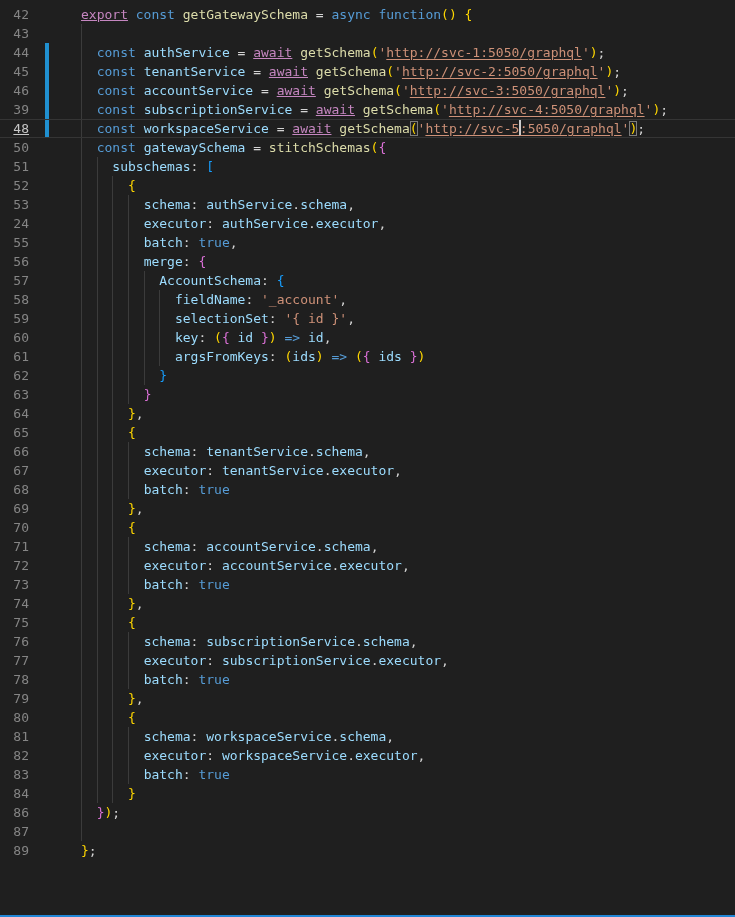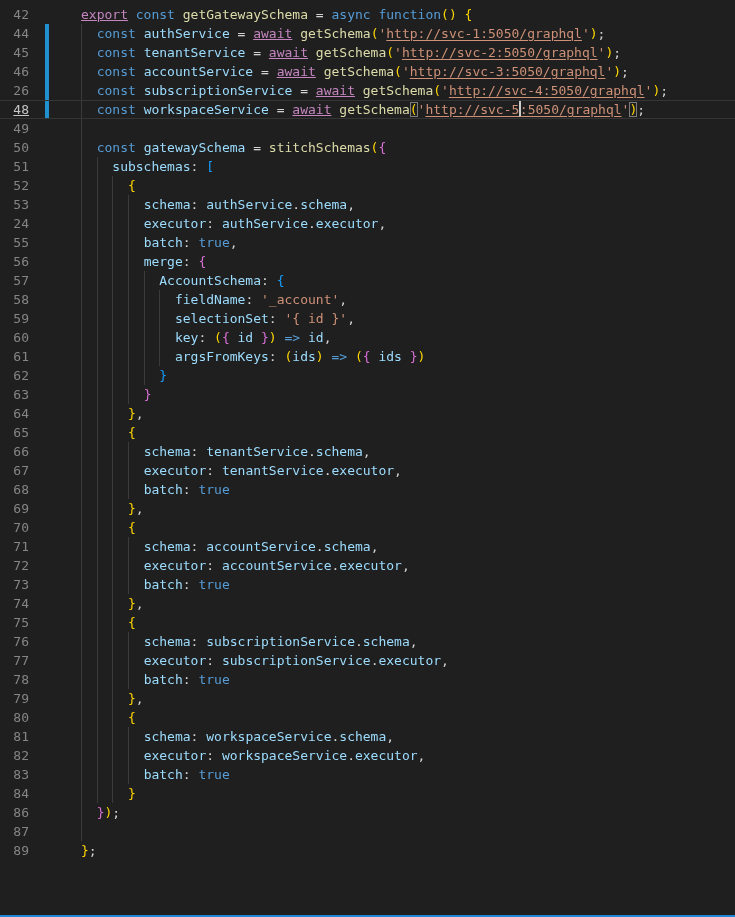--- a/index.html
+++ b/index.html
@@ -30,20 +30,25 @@
 <body>
 
 <div class="editor">
   <div id="lines">
       <div class="line">
         <span class="ln">42</span>
         <span class="gap"></span>
         <span class="content"><span class="tok kw1">export</span><span class="tok pun"> </span><span class="tok kw2">const</span><span class="tok pun"> </span><span class="tok fn">getGatewaySchema</span><span class="tok pun"> = </span><span class="tok kw2">async</span><span class="tok pun"> </span><span class="tok kw2">function</span><span class="tok b1">()</span><span class="tok pun"> </span><span class="tok b1">{</span></span>
       </div>
       <div class="line">
+        <span class="ln">43</span>
+        <span class="gap"></span>
+        <span class="content"><i class="guide" style="left: 0px;"></i></span>
+      </div>
+      <div class="line">
         <span class="ln">44</span>
         <span class="gap">
           <i class="mod"></i>
         </span>
         <span class="content"><i class="guide" style="left: 0px;"></i><span class="tok pun">  </span><span class="tok kw2">const</span><span class="tok pun"> </span><span class="tok vr">authService</span><span class="tok pun"> = </span><span class="tok kw1">await</span><span class="tok pun"> </span><span class="tok fn">getSchema</span><span class="tok b1">(</span><span class="tok str">'</span><span class="tok stru">http://svc-1:5050/graphql</span><span class="tok str">'</span><span class="tok b1">)</span><span class="tok pun">;</span></span>
       </div>
       <div class="line">
         <span class="ln">45</span>
         <span class="gap">
           <i class="mod"></i>
@@ -51,37 +56,32 @@
         <span class="content"><i class="guide" style="left: 0px;"></i><span class="tok pun">  </span><span class="tok kw2">const</span><span class="tok pun"> </span><span class="tok vr">tenantService</span><span class="tok pun"> = </span><span class="tok kw1">await</span><span class="tok pun"> </span><span class="tok fn">getSchema</span><span class="tok b1">(</span><span class="tok str">'</span><span class="tok stru">http://svc-2:5050/graphql</span><span class="tok str">'</span><span class="tok b1">)</span><span class="tok pun">;</span></span>
       </div>
       <div class="line">
         <span class="ln">46</span>
         <span class="gap">
           <i class="mod"></i>
         </span>
         <span class="content"><i class="guide" style="left: 0px;"></i><span class="tok pun">  </span><span class="tok kw2">const</span><span class="tok pun"> </span><span class="tok vr">accountService</span><span class="tok pun"> = </span><span class="tok kw1">await</span><span class="tok pun"> </span><span class="tok fn">getSchema</span><span class="tok b1">(</span><span class="tok str">'</span><span class="tok stru">http://svc-3:5050/graphql</span><span class="tok str">'</span><span class="tok b1">)</span><span class="tok pun">;</span></span>
       </div>
       <div class="line">
-        <span class="ln">26</span>
+        <span class="ln">39</span>
         <span class="gap">
           <i class="mod"></i>
         </span>
         <span class="content"><i class="guide" style="left: 0px;"></i><span class="tok pun">  </span><span class="tok kw2">const</span><span class="tok pun"> </span><span class="tok vr">subscriptionService</span><span class="tok pun"> = </span><span class="tok kw1">await</span><span class="tok pun"> </span><span class="tok fn">getSchema</span><span class="tok b1">(</span><span class="tok str">'</span><span class="tok stru">http://svc-4:5050/graphql</span><span class="tok str">'</span><span class="tok b1">)</span><span class="tok pun">;</span></span>
       </div>
       <div class="line active">
         <span class="ln">48</span>
         <span class="gap">
           <i class="mod"></i>
         </span>
         <span class="content"><i class="guide" style="left: 0px;"></i><span class="tok pun">  </span><span class="tok kw2">const</span><span class="tok pun"> </span><span class="tok vr">workspaceService</span><span class="tok pun"> = </span><span class="tok kw1">await</span><span class="tok pun"> </span><span class="tok fn">getSchema</span><span class="tok b1 bx">(</span><span class="tok str">'</span><span class="tok stru">http://svc-5</span><i class="cursor"></i><span class="tok stru">:5050/graphql</span><span class="tok str">'</span><span class="tok b1 bx">)</span><span class="tok pun">;</span></span>
-      </div>
-      <div class="line">
-        <span class="ln">49</span>
-        <span class="gap"></span>
-        <span class="content"><i class="guide" style="left: 0px;"></i></span>
       </div>
       <div class="line">
         <span class="ln">50</span>
         <span class="gap"></span>
         <span class="content"><i class="guide" style="left: 0px;"></i><span class="tok pun">  </span><span class="tok kw2">const</span><span class="tok pun"> </span><span class="tok vr">gatewaySchema</span><span class="tok pun"> = </span><span class="tok fn">stitchSchemas</span><span class="tok b1">(</span><span class="tok b2">{</span></span>
       </div>
       <div class="line">
         <span class="ln">51</span>
         <span class="gap"></span>
         <span class="content"><i class="guide" style="left: 0px;"></i><i class="guide" style="left: 15.654px;"></i><span class="tok pun">    </span><span class="tok vr">subschemas</span><span class="tok pun">: </span><span class="tok b3">[</span></span>

